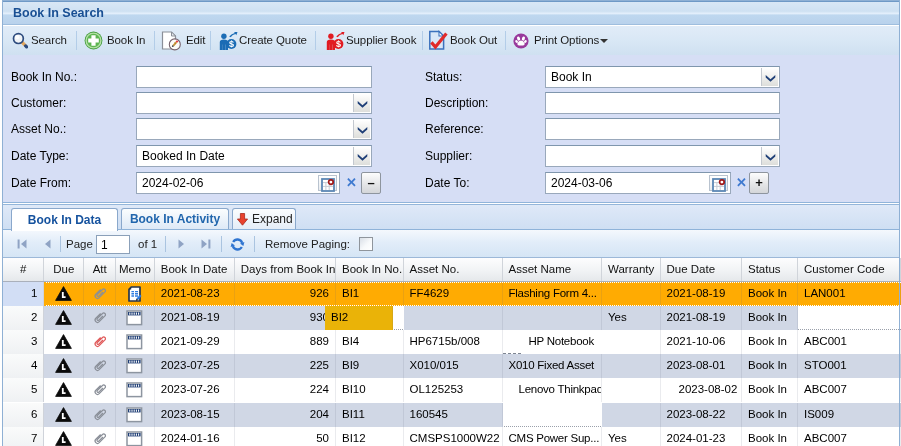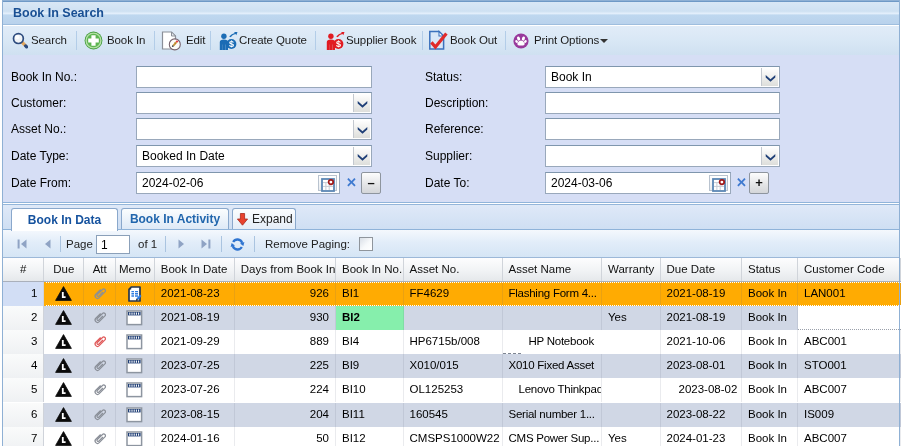--- a/index.html
+++ b/index.html
@@ -295,21 +295,21 @@
     </div>
     <div class="cell" style="left:113.2px;width:38.6px;background:#d0d7e5;">
       <svg class="icn" width="17" height="16" viewBox="0 0 17 16" style="margin-top:4px">
         <rect x="1" y="1" width="14.6" height="13.6" fill="#fff" stroke="#8d95a0" stroke-width="1.5"></rect>
         <rect x="2" y="2" width="12.6" height="3.4" fill="#1f3e75"></rect>
         <path d="M3.8 2.5 V4.8 M6 2.5 V4.8 M8.2 2.5 V4.8 M10.4 2.5 V4.8 M12.6 2.5 V4.8" stroke="#fff" stroke-width="1.1"></path>
       </svg>
     </div>
     <div class="cell" style="left:151.8px;width:80px;background:#d0d7e5;padding-left:6px;">2021-08-19</div>
     <div class="cell" style="left:231.8px;width:101.2px;background:#d0d7e5;text-align:right;padding-right:6px;">930</div>
-    <div class="cell" style="left:333px;width:67.5px;background:#86efac;padding-left:6px;font-weight:bold;">BI2</div>
+    <div class="cell" style="left:322px;width:67.5px;background:#eab308;padding-left:6px;">BI2</div>
     <div class="cell" style="left:400.5px;width:99px;background:#d0d7e5;padding-left:6px;"></div>
     <div class="cell" style="left:499.5px;width:99.5px;background:#d0d7e5;padding-left:6px;letter-spacing:-0.25px;"></div>
     <div class="cell" style="left:599px;width:58.5px;background:#d0d7e5;padding-left:6px;">Yes</div>
     <div class="cell" style="left:657.5px;width:81.5px;background:#d0d7e5;padding-left:6px;">2021-08-19</div>
     <div class="cell" style="left:739px;width:56px;background:#d0d7e5;padding-left:6px;">Book In</div>
   </div>
 <div class="row" style="top:330.2px;border-bottom:1px dashed #7e8591">
 <div class="cell num" style="left:0px;width:41.3px;padding-right:6px;">3</div>
     <div class="cell" style="left:41.3px;width:40px;background:#ffffff;">
       <svg class="icn" width="17" height="15" viewBox="0 0 17 15">
@@ -424,21 +424,20 @@
       <svg class="icn" width="17" height="16" viewBox="0 0 17 16" style="margin-top:4px">
         <rect x="1" y="1" width="14.6" height="13.6" fill="#fff" stroke="#8d95a0" stroke-width="1.5"></rect>
         <rect x="2" y="2" width="12.6" height="3.4" fill="#1f3e75"></rect>
         <path d="M3.8 2.5 V4.8 M6 2.5 V4.8 M8.2 2.5 V4.8 M10.4 2.5 V4.8 M12.6 2.5 V4.8" stroke="#fff" stroke-width="1.1"></path>
       </svg>
     </div>
     <div class="cell" style="left:151.8px;width:80px;background:#d0d7e5;padding-left:6px;">2023-08-15</div>
     <div class="cell" style="left:231.8px;width:101.2px;background:#d0d7e5;text-align:right;padding-right:6px;">204</div>
     <div class="cell" style="left:333px;width:67.5px;background:#d0d7e5;padding-left:6px;">BI11</div>
     <div class="cell" style="left:400.5px;width:99px;background:#d0d7e5;padding-left:6px;">160545</div>
-    <div class="cell" style="left:499.5px;width:99.5px;background:#d0d7e5;padding-left:6px;letter-spacing:-0.25px;">Serial number 1...</div>
     <div class="cell" style="left:599px;width:58.5px;background:#d0d7e5;padding-left:6px;"></div>
     <div class="cell" style="left:657.5px;width:81.5px;background:#d0d7e5;padding-left:6px;">2023-08-22</div>
     <div class="cell" style="left:739px;width:56px;background:#d0d7e5;padding-left:6px;">Book In</div>
     <div class="cell" style="left:795px;width:103px;background:#d0d7e5;padding-left:6px;">IS009</div>
   </div>
 <div class="row" style="top:426.6px;border-bottom:1px dotted #9aa0aa">
 <div class="cell num" style="left:0px;width:41.3px;padding-right:6px;">7</div>
     <div class="cell" style="left:41.3px;width:40px;background:#ffffff;">
       <svg class="icn" width="17" height="15" viewBox="0 0 17 15">
         <path d="M8.5 0.6 L16.4 14.4 H0.6 Z" fill="#0b0b0b" stroke="#0b0b0b" stroke-width="0.8" stroke-linejoin="round"></path>

